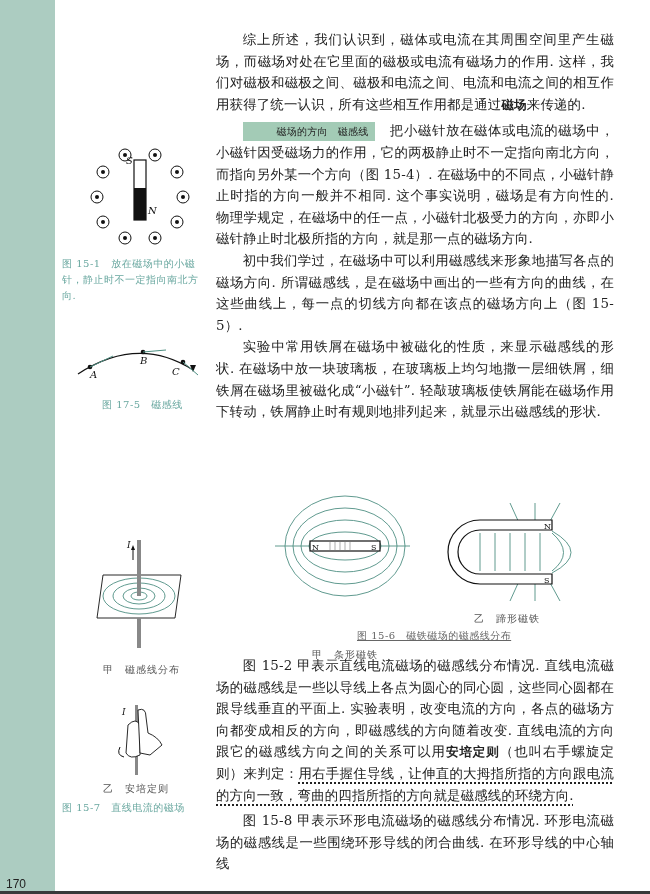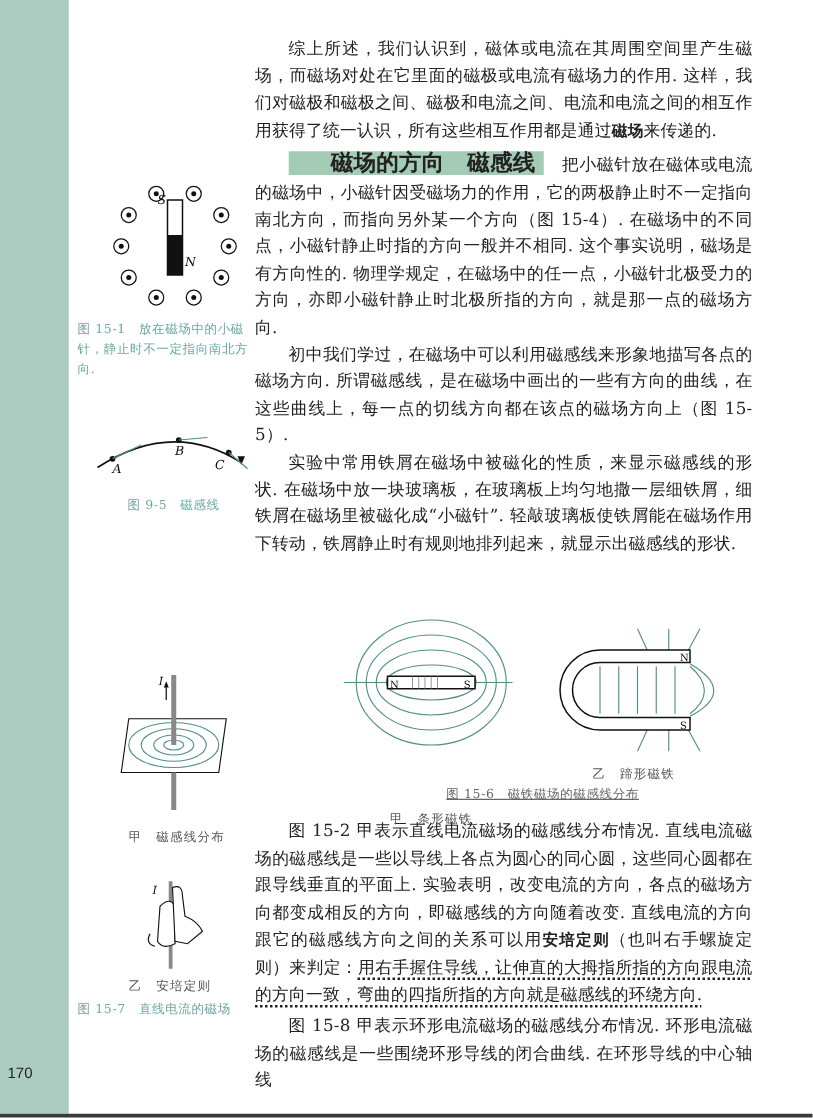--- a/index.html
+++ b/index.html
@@ -1,24 +1,24 @@
 <!DOCTYPE html>
 <html><head>
 <meta charset="utf-8">
 <style>
   html, body { margin:0; padding:0; }
   body { width:650px; height:894px; position:relative; overflow:hidden; background:#ffffff;
          font-family:"DejaVu Serif", "Liberation Serif", serif; color:#222; }
   .sidebar { position:absolute; left:0; top:0; width:55px; height:891px; background:#acccc1; }
   .bottombar { position:absolute; left:0; top:891px; width:650px; height:3px; background:#3a3a3a; }
-  .pageno { position:absolute; left:6px; top:851px; font-family:"Liberation Sans", sans-serif; font-size:12px; color:#222; }
-  .body-text { position:absolute; left:204px; width:398px; font-size:13.4px; line-height:21.6px; letter-spacing:0.2px; text-align:justify; }
+  .pageno { position:absolute; left:6px; top:877px; font-family:"Liberation Sans", sans-serif; font-size:12px; color:#222; }
+  .body-text { position:absolute; left:216px; width:398px; font-size:13.4px; line-height:21.6px; letter-spacing:0.2px; text-align:justify; }
   .body-text p { margin:0; text-indent:2em; }
   .bold { font-family:"DejaVu Sans", sans-serif; font-weight:bold; font-size:12.5px; }
-  .heading { display:inline-block; background:#a3cbb6; font-family:"DejaVu Sans", sans-serif; font-weight:bold; font-size:18px; padding:0 7px; margin-right:14px; line-height:19px; }
+  .heading { display:inline-block; background:#a3cbb6; font-family:"DejaVu Sans", sans-serif; font-weight:normal; font-size:10px; padding:0 7px; margin-right:14px; line-height:19px; }
   .dotted { text-decoration:underline dotted; text-underline-offset:5px; text-decoration-thickness:2px; }
   .cap { position:absolute; font-size:10px; color:#6aa8a0; line-height:16px; letter-spacing:0.5px; }
   .subcap { position:absolute; font-size:10px; color:#555; letter-spacing:1px; }
   svg { position:absolute; overflow:visible; }
 </style>
 </head>
 <body>
 
 <div class="sidebar"></div>
 <div class="bottombar"></div>
@@ -74,21 +74,21 @@
   <circle cx="12" cy="22" r="2.3" fill="#111"></circle>
     <circle cx="65" cy="7" r="2.3" fill="#111"></circle>
     <circle cx="105" cy="17" r="2.3" fill="#111"></circle>
   <line x1="12" y1="22" x2="35" y2="11" stroke="#4e8f82"></line>
     <line x1="65" y1="7" x2="88" y2="5" stroke="#4e8f82"></line>
     <line x1="105" y1="17" x2="120" y2="30" stroke="#4e8f82"></line>
   <text x="12" y="33" font-size="10" font-style="italic" fill="#111" font-family="DejaVu Serif, serif">A</text>
   <text x="62" y="19" font-size="10" font-style="italic" fill="#111" font-family="DejaVu Serif, serif">B</text>
   <text x="94" y="30" font-size="10" font-style="italic" fill="#111" font-family="DejaVu Serif, serif">C</text>
 </svg>
-<div class="cap" style="left:102px;top:397px;">图 9-5　磁感线</div>
+<div class="cap" style="left:102px;top:397px;">图 17-5　磁感线</div>
 
 <svg style="left:285px;top:503px;" width="120" height="100" viewBox="0 0 120 100">
   <g fill="none" stroke="#4e8f82" stroke-width="0.9">
     <ellipse cx="60" cy="43" rx="36" ry="14"></ellipse>
       <ellipse cx="60" cy="43" rx="44" ry="26"></ellipse>
     <ellipse cx="60" cy="43" rx="52" ry="38"></ellipse>
       <ellipse cx="60" cy="43" rx="60" ry="50"></ellipse>
     <line x1="-10" y1="43" x2="25" y2="43"></line>
       <line x1="95" y1="43" x2="125" y2="43"></line>
   </g>

